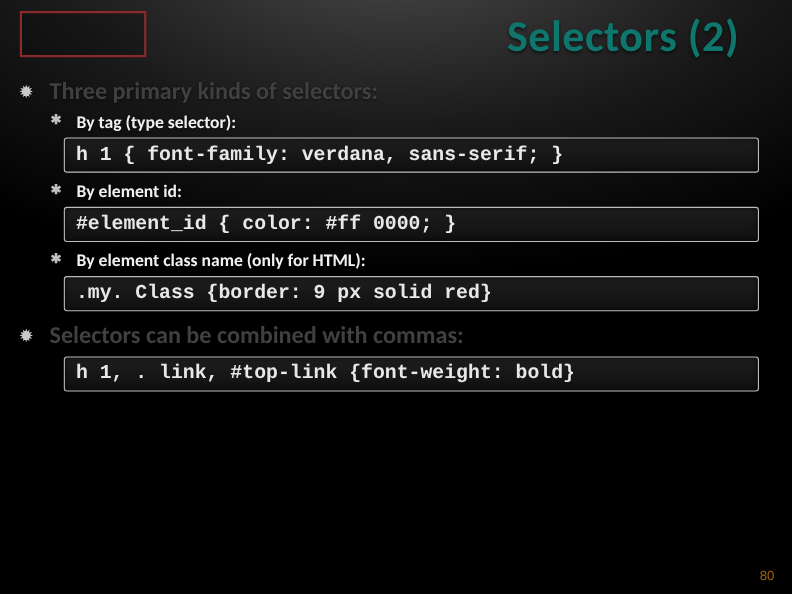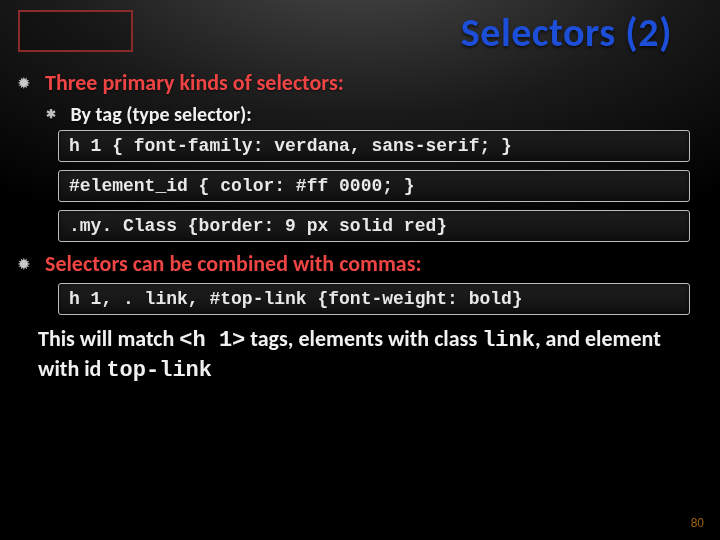--- a/index.html
+++ b/index.html
@@ -20,47 +20,47 @@
     position: absolute;
     top: 10px; left: 18px;
     width: 115px; height: 42px;
     border: 2px solid #8a2a2a;
     background: rgba(0,0,0,0.2);
   }
   .title {
     font-family: "Calibri", "Segoe UI", Arial, sans-serif;
     font-weight: 700;
     font-size: 40px;
-    color: #1d4ed8;
+    color: #0f766e;
     text-align: right;
     padding: 8px 30px 0 0;
     letter-spacing: 0.5px;
     text-shadow: 0 2px 3px rgba(0,0,0,0.6);
   }
   .content { padding-top: 6px; }
   .l1 {
     font-family: "Calibri", "Segoe UI", Arial, sans-serif;
     font-weight: 700;
     font-size: 22px;
-    color: #ef4444;
+    color: #404040;
     margin: 6px 0 6px 0;
     text-shadow: 0 1px 2px rgba(0,0,0,0.6);
   }
   .l1::before {
     content: "✹";
     color: #c9c9c9;
     font-size: 14px;
     display: inline-block;
     width: 22px;
     vertical-align: 2px;
   }
   .l2 {
     font-family: "Calibri", "Segoe UI", Arial, sans-serif;
     font-weight: 700;
-    font-size: 20px;
+    font-size: 16px;
     color: #f0f0f0;
     margin: 6px 0 4px 28px;
     text-shadow: 0 1px 2px rgba(0,0,0,0.6);
   }
   .l2::before {
     content: "✱";
     color: #bfbfbf;
     font-size: 12px;
     display: inline-block;
     width: 20px;
@@ -112,29 +112,32 @@
 
     <div class="l1">
       <span>Three primary kinds of selectors:</span>
     </div>
 
     <div class="l2">
       <span>By tag (type selector):</span>
     </div>
     <div class="code top">h 1 { font-family: verdana, sans-serif; }</div>
 
+    <div class="l2">
+      <span>By element id:</span>
+    </div>
     <div class="code top">#element_id { color: #ff 0000; }</div>
 
+    <div class="l2">
+      <span>By element class name (only for HTML):</span>
+    </div>
     <div class="code top">.my. Class {border: 9 px solid red}</div>
 
     <div class="l1">
       <span>Selectors can be combined with commas:</span>
     </div>
     <div class="code sub">h 1, . link, #top-link {font-weight: bold}</div>
 
-    <div class="para">
-      <span>This will match </span><span class="mono">&lt;h 1&gt;</span><span> tags, elements with class </span><span class="mono">link</span><span>, and element with id </span><span class="mono">top-link</span>
-    </div>
 
   </div>
 
   <div class="pagenum">80</div>
 </div>
 
 </body></html>

